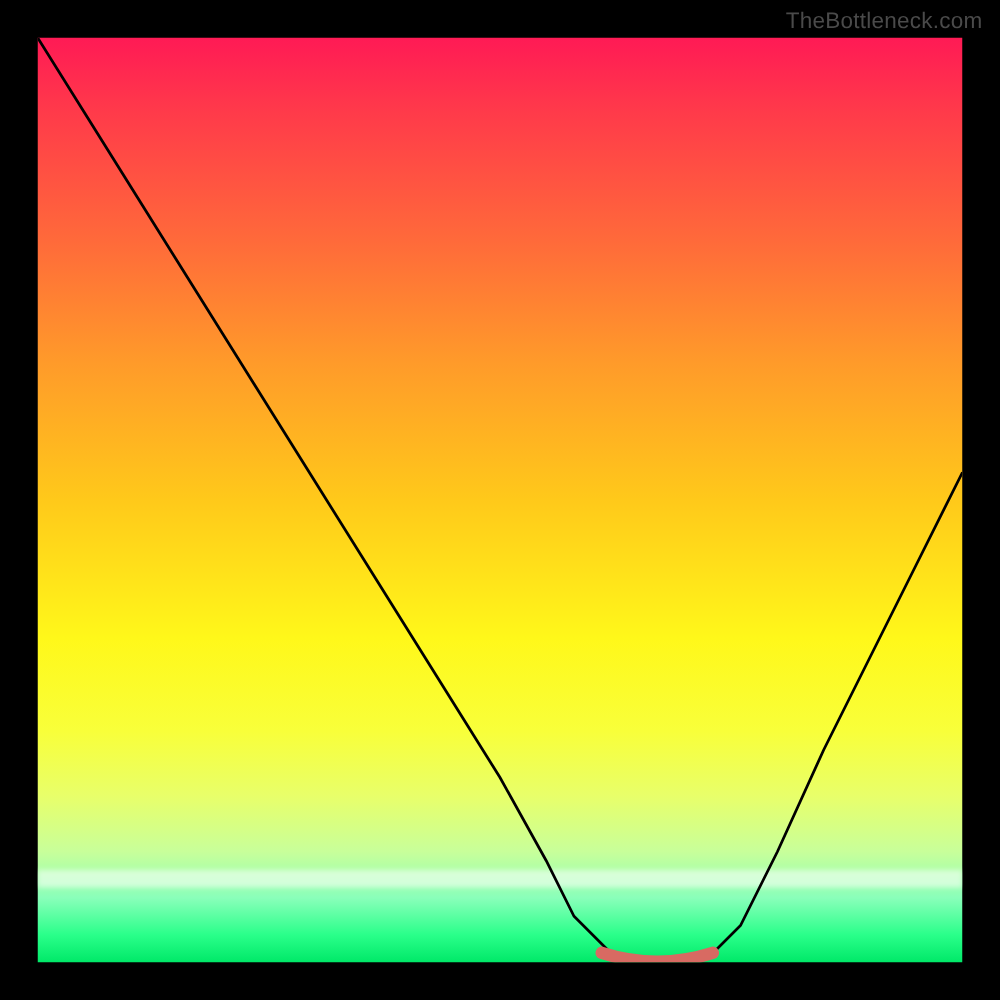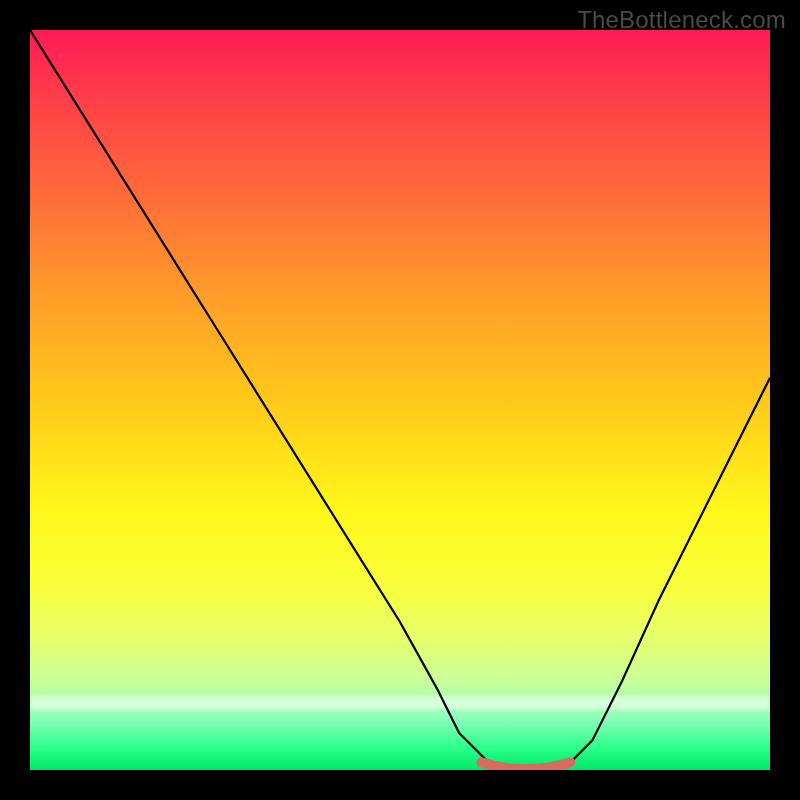--- a/index.html
+++ b/index.html
@@ -50,21 +50,21 @@
     bottom: 60px;
     background: rgba(255,255,255,0.55);
     filter: blur(2px);
   }
   
   .watermark {
     position: absolute;
     top: 6px;
     right: 14px;
     color: #4a4a4a;
-    font-size: 24px;
+    font-size: 18px;
     font-weight: 500;
     letter-spacing: 0.2px;
   }
   
   svg.curve {
     position: absolute;
     top: 0; left: 0;
     width: 100%; height: 100%;
   }
 </style>

